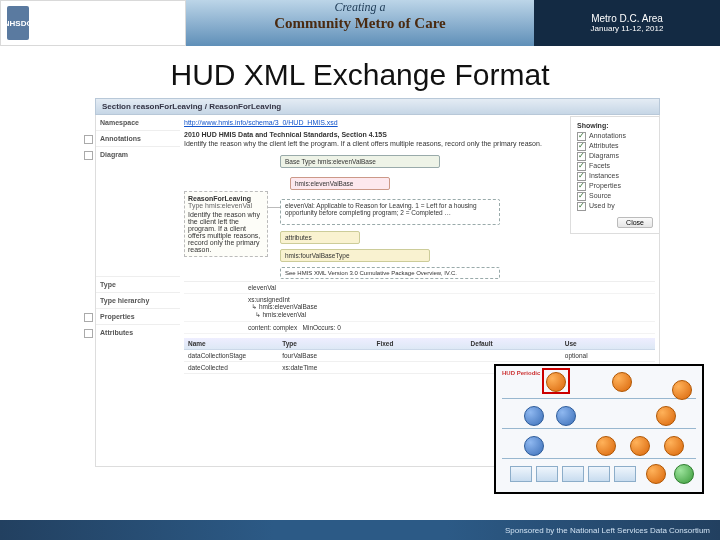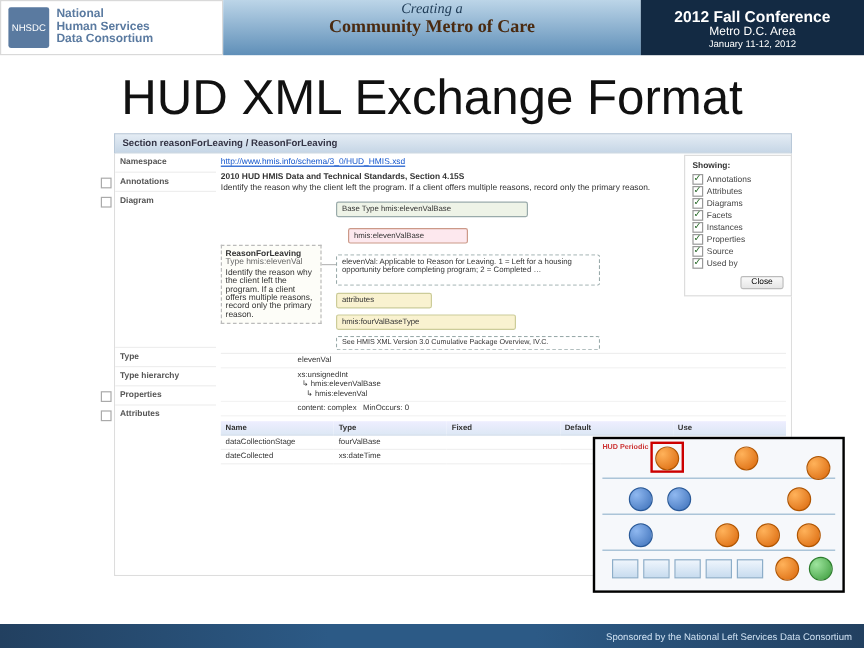--- a/index.html
+++ b/index.html
@@ -1,30 +1,30 @@
 <!DOCTYPE html>
 <html><head>
 <meta charset="utf-8">
 <style>
   *{box-sizing:border-box;margin:0;padding:0;font-family:Arial,Helvetica,sans-serif}
   body{width:720px;height:540px;background:#fff;position:relative;overflow:hidden}
   
   .banner{height:46px;display:flex;align-items:stretch;font-size:9px;color:#fff}
   .banner .logo{flex:0 0 186px;background:#fff;border:1px solid #d9d9d9;display:flex;align-items:center;padding:2px 6px;color:#5a7aa0}
-  .banner .logo .mk{width:34px;height:34px;background:#5a7aa0;color:#fff;display:flex;align-items:center;justify-content:center;font-size:8px;font-weight:normal;margin-right:6px;border-radius:2px}
+  .banner .logo .mk{width:22px;height:34px;background:#5a7aa0;color:#fff;display:flex;align-items:center;justify-content:center;font-size:8px;font-weight:bold;margin-right:6px;border-radius:2px}
   .banner .logo .nm{line-height:1.05;font-size:10px;font-weight:bold}
   .banner .center{flex:1;background:linear-gradient(#bcd5e8,#5f8fb8);display:flex;flex-direction:column;align-items:center;justify-content:flex-start;color:#1d3a55}
   .banner .center .c1{font-family:Georgia,serif;font-style:italic;font-size:12px}
   .banner .center .c2{font-family:Georgia,serif;font-size:15px;font-weight:bold;color:#4a2a10}
   .banner .right{flex:0 0 186px;background:#132a43;display:flex;flex-direction:column;align-items:center;justify-content:center}
   .banner .right .r1{font-size:13px;font-weight:bold}
   .banner .right .r2{font-size:10px}
   .banner .right .r3{font-size:8px}
   
-  .title{font-size:41px;text-align:center;padding:12px 0 6px;color:#111}
+  .title{font-size:30px;text-align:center;padding:12px 0 6px;color:#111}
   
   .doc{margin:0 60px 0 95px;height:370px;font-size:7px;color:#333;position:relative}
   .doc .hdr{background:linear-gradient(#e4ecf4,#c6d6e6);padding:3px 6px;font-size:8px;font-weight:bold;color:#334;border:1px solid #b8c8d8}
   .doc .body{display:flex;border:1px solid #ddd;border-top:none;height:calc(100% - 18px)}
   .doc .left{flex:0 0 84px;background:#fff}
   .doc .left .row{padding:4px 4px;border-top:1px solid #eee;font-weight:bold;color:#555}
   .doc .left .row.first{border-top:none}
   .doc .mid{flex:1;background:#fff;position:relative;padding:4px}
   .doc .mid .nsval{color:#1255cc;text-decoration:underline}
   .doc .mid .ann{color:#333;line-height:1.35}
@@ -69,32 +69,26 @@
   .footer{position:absolute;left:0;right:0;bottom:0;height:20px;background:linear-gradient(90deg,#224060,#2c5a86 38%,#2c5a86 62%,#224060);color:#cfe1f2;font-size:8px;display:flex;align-items:center;justify-content:flex-end;padding:0 10px}
   .ck{display:inline-block;width:9px;height:9px;border:1px solid #999;background:#fff;vertical-align:middle;margin-right:3px;position:relative}
   .ck.on::after{content:"✓";position:absolute;left:0;top:-2px;font-size:8px;color:#2a6b2a}
 </style>
 </head>
 <body>
 
 <div class="banner">
   <div class="logo">
     <div class="mk">NHSDC</div>
-    <div class="nm">
-      <div>National</div>
-      <div>Human Services</div>
-      <div>Data Consortium</div>
-    </div>
   </div>
   <div class="center">
     <div class="c1">Creating a</div>
     <div class="c2">Community Metro of Care</div>
   </div>
   <div class="right">
-    <div class="r1">2012 Fall Conference</div>
     <div class="r2">Metro D.C. Area</div>
     <div class="r3">January 11-12, 2012</div>
   </div>
 </div>
 
 <div class="title">HUD XML Exchange Format</div>
 
 <div class="doc">
   <div class="hdr">Section reasonForLeaving / ReasonForLeaving</div>
   <div class="body">

